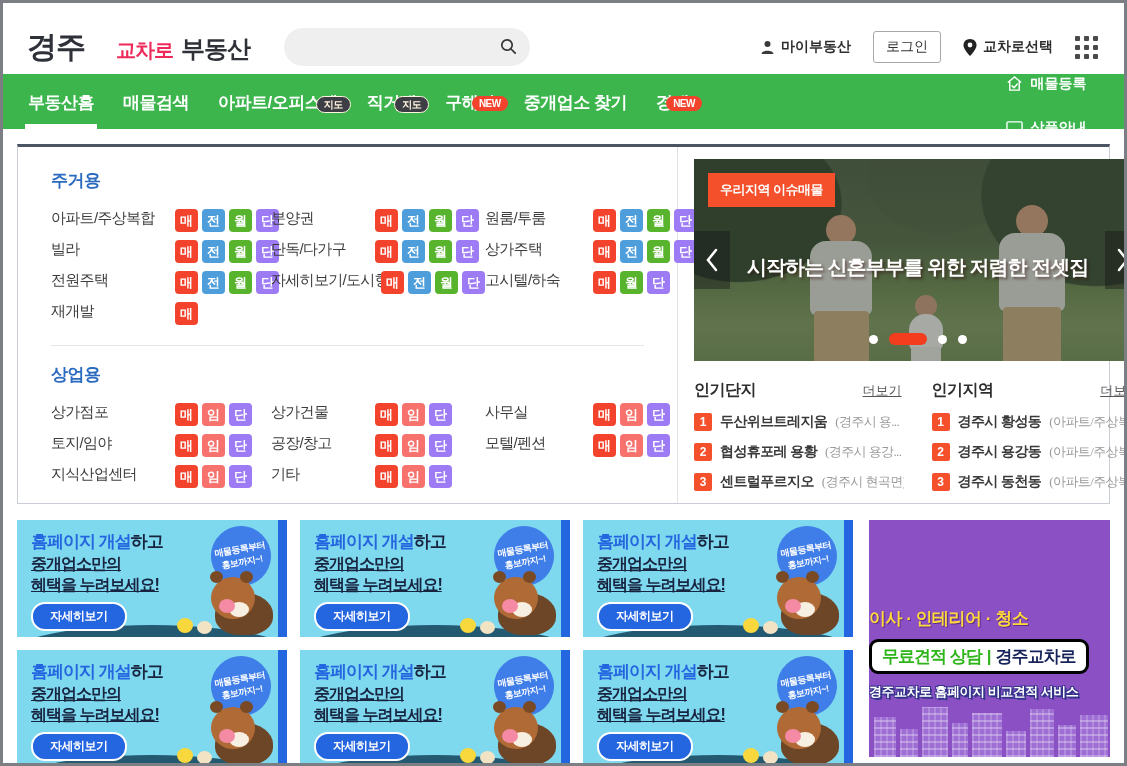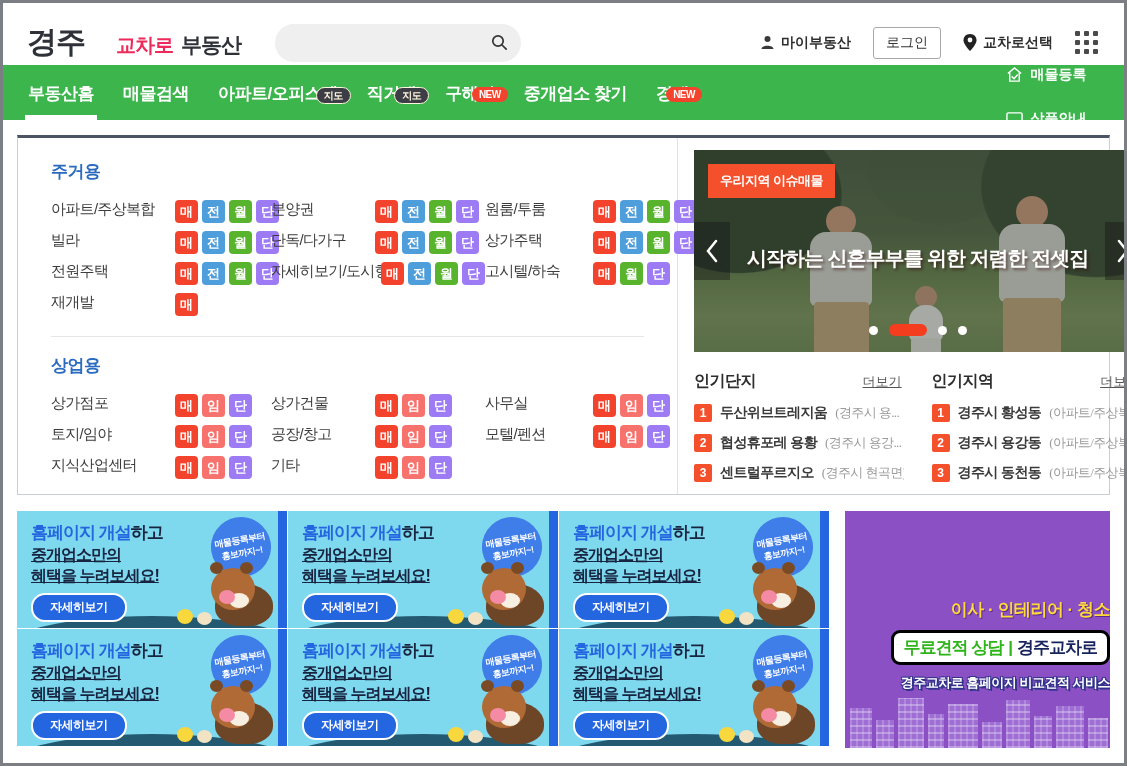--- a/index.html
+++ b/index.html
@@ -1,25 +1,25 @@
 <!DOCTYPE html>
 <html><head>
 <meta charset="utf-8">
 <style>
   * { box-sizing: border-box; margin: 0; padding: 0; }
   html,body { background:#fff; }
   body { font-family: "Liberation Sans", "DejaVu Sans", sans-serif; }
   .page { width:1127px; height:766px; border:3px solid #7b7f84; background:#fff; overflow:hidden; }
 
   
-  .header { height:62px; display:flex; align-items:center; padding:17px 26px 0 24px; background:#fff;gap:6px; }
+  .header { height:71px; display:flex; align-items:center; padding:17px 26px 0 24px; background:#fff;gap:6px; }
   .logo { display:flex; align-items:baseline; cursor:pointer; }
   .logo .p1 { font-size:30px; font-weight:800; color:#2e3138; letter-spacing:-1px; }
   .logo .p2 { font-size:20px; font-weight:800; color:#ee2a5b; letter-spacing:-1px;margin-left:31px; }
-  .logo .p3 { font-size:21px; font-weight:800; color:#2e3138; margin-left:8px; letter-spacing:-1px; }
+  .logo .p3 { font-size:24px; font-weight:800; color:#2e3138; margin-left:8px; letter-spacing:-1px; }
   .search { margin-left:28px; width:246px; height:38px; background:#efefef; border-radius:19px; position:relative; }
   .search input { position:absolute; inset:0; background:transparent; border:none; outline:none; padding:0 42px 0 18px; font-size:14px; border-radius:19px; }
   .search .mag { position:absolute; right:13px; top:10px; }
   .hdr-right { margin-left:auto; display:flex; align-items:center; gap:22px; }
   .hdr-link { display:flex; align-items:center; gap:6px; font-size:14px; color:#2e2e2e; font-weight:700; cursor:pointer; }
   .login-btn { border:1px solid #a8a8a8; border-radius:3px; background:#fff; padding:6px 12px; font-size:14px; color:#333; cursor:pointer; font-family:inherit; }
   .apps-grid { display:grid; grid-template-columns:repeat(3,5px); grid-template-rows:repeat(3,5px); gap:4px; cursor:pointer; }
   .apps-grid i { background:#4a4a4a; border-radius:1px; }
 
   
@@ -82,21 +82,21 @@
   .pop-head { display:flex; justify-content:space-between; align-items:baseline; margin:4px 2px 12px 0; }
   .pop-title { font-size:16px; font-weight:800; color:#2e2e2e; letter-spacing:-0.5px; }
   .pop-more { font-size:13px; color:#555; text-decoration:underline; cursor:pointer; }
   .pop-item { display:flex; align-items:center; gap:8px; margin-bottom:12px; overflow:hidden; white-space:nowrap; cursor:pointer; }
   .pop-rank { flex:none; width:18px; height:18px; background:#f4502c; color:#fff; font-size:12px; font-weight:700; display:flex; align-items:center; justify-content:center; border-radius:2px; }
   .pop-name { font-size:14px; font-weight:700; color:#3a3a3a; letter-spacing:-0.6px; }
   .pop-note { font-size:13px; color:#9a9a9a; letter-spacing:-0.6px; overflow:hidden;font-family:Liberation Serif, serif; }
 
   
   .banner-area { margin:16px 14px 0; display:flex; gap:16px; }
-  .promo-grid { display:grid; grid-template-columns:repeat(3,270px); grid-auto-rows:117px; gap:1px; }
+  .promo-grid { display:grid; grid-template-columns:repeat(3,270px); grid-auto-rows:117px; gap:13px; }
   .promo { position:relative; background:#7ed8ee; overflow:hidden; cursor:pointer; }
   .promo-text { position:absolute; left:14px; top:11px; z-index:3; }
   .promo-l1 { font-size:17px; font-weight:800; letter-spacing:-1px; line-height:1.35; }
   .promo-hl { color:#2465e0; } .promo-rest { color:#17233f; }
   .promo-l2 { font-size:16px; font-weight:800; color:#17233f; letter-spacing:-1px; line-height:1.3;text-decoration:underline; }
   .promo-btn { display:inline-block; margin-top:6px; background:#2465e0; color:#fff; font-size:12px; font-weight:700; padding:4px 17px; border-radius:14px; border:2px solid #fff; letter-spacing:-0.5px; }
   .promo-bubble { position:absolute; right:16px; top:6px; width:60px; height:60px; background:#3f7de8; border-radius:50%; color:#fff; font-size:9px; font-weight:700; display:flex; flex-direction:column; align-items:center; justify-content:center; transform:rotate(-10deg); z-index:2; letter-spacing:-0.5px; line-height:1.5; }
   .promo-bubble::after { content:""; position:absolute; bottom:-3px; left:12px; width:12px; height:12px; background:#3f7de8; transform:rotate(55deg); }
   .promo-char { position:absolute; right:8px; bottom:2px; width:104px; height:72px; z-index:2; }
   .char-body { position:absolute; right:6px; bottom:0; width:58px; height:42px; background:#6d4527; border-radius:50% 50% 42% 42%; }
@@ -106,21 +106,21 @@
   .char-ear1 { position:absolute; right:26px; bottom:52px; width:13px; height:12px; background:#7a4a24; border-radius:50%; }
   .char-ear2 { position:absolute; right:56px; bottom:52px; width:13px; height:12px; background:#7a4a24; border-radius:50%; }
   .char-chick { position:absolute; left:2px; bottom:2px; width:16px; height:15px; background:#f8d83c; border-radius:50%; }
   .char-pet { position:absolute; left:22px; bottom:1px; width:15px; height:13px; background:#f2e3c4; border-radius:50%; }
   i[class^="char-"] { display:block; }
   .promo-wave { position:absolute; left:-8%; bottom:-30px; width:116%; height:42px; background:#1c4f66; border-radius:50% 50% 0 0/ 90% 90% 0 0; opacity:.92; z-index:1; }
   .promo-bar { position:absolute; right:0; top:0; width:9px; height:100%; background:#2465e0; z-index:4; }
 
   
   .service { width:268px; height:237px; background:#8a50c4; position:relative; overflow:hidden; cursor:pointer; }
-  .svc-content { position:absolute; left:0; right:0; bottom:56px; text-align:right; z-index:2; }
+  .svc-content { position:absolute; left:0; right:0; bottom:56px; text-align:left; z-index:2; }
   .svc-l1 { color:#ffd83a; font-size:17px; font-weight:800; letter-spacing:-0.5px; margin-bottom:9px; text-shadow:1px 1px 0 #5a2d8a; }
   .svc-box { display:inline-block; background:#fff; border:3px solid #000000; border-radius:9px; padding:3px 10px; font-size:17px; font-weight:800; letter-spacing:-1px; }
   .svc-quote { color:#2eb519; } .svc-sep { color:#2eb519; margin:0 5px; } .svc-brand { color:#17235a; }
   .svc-l3 { margin-top:9px; color:#fff; font-size:13px; font-weight:800; letter-spacing:-0.5px;
     text-shadow:-1px -1px 0 #33338a, 1px -1px 0 #33338a, -1px 1px 0 #33338a, 1px 1px 0 #33338a, 2px 2px 0 #33338a; }
   .skyline { position:absolute; left:0; right:0; bottom:0; height:52px; display:flex; align-items:flex-end; gap:4px; padding:0 5px; z-index:1; }
   .bld { flex:none; background:#a476da; opacity:.8;
     background-image:repeating-linear-gradient(0deg, rgba(255,255,255,0.4) 0 2px, transparent 2px 7px),
                      repeating-linear-gradient(90deg, rgba(255,255,255,0.25) 0 2px, transparent 2px 6px); }
 

